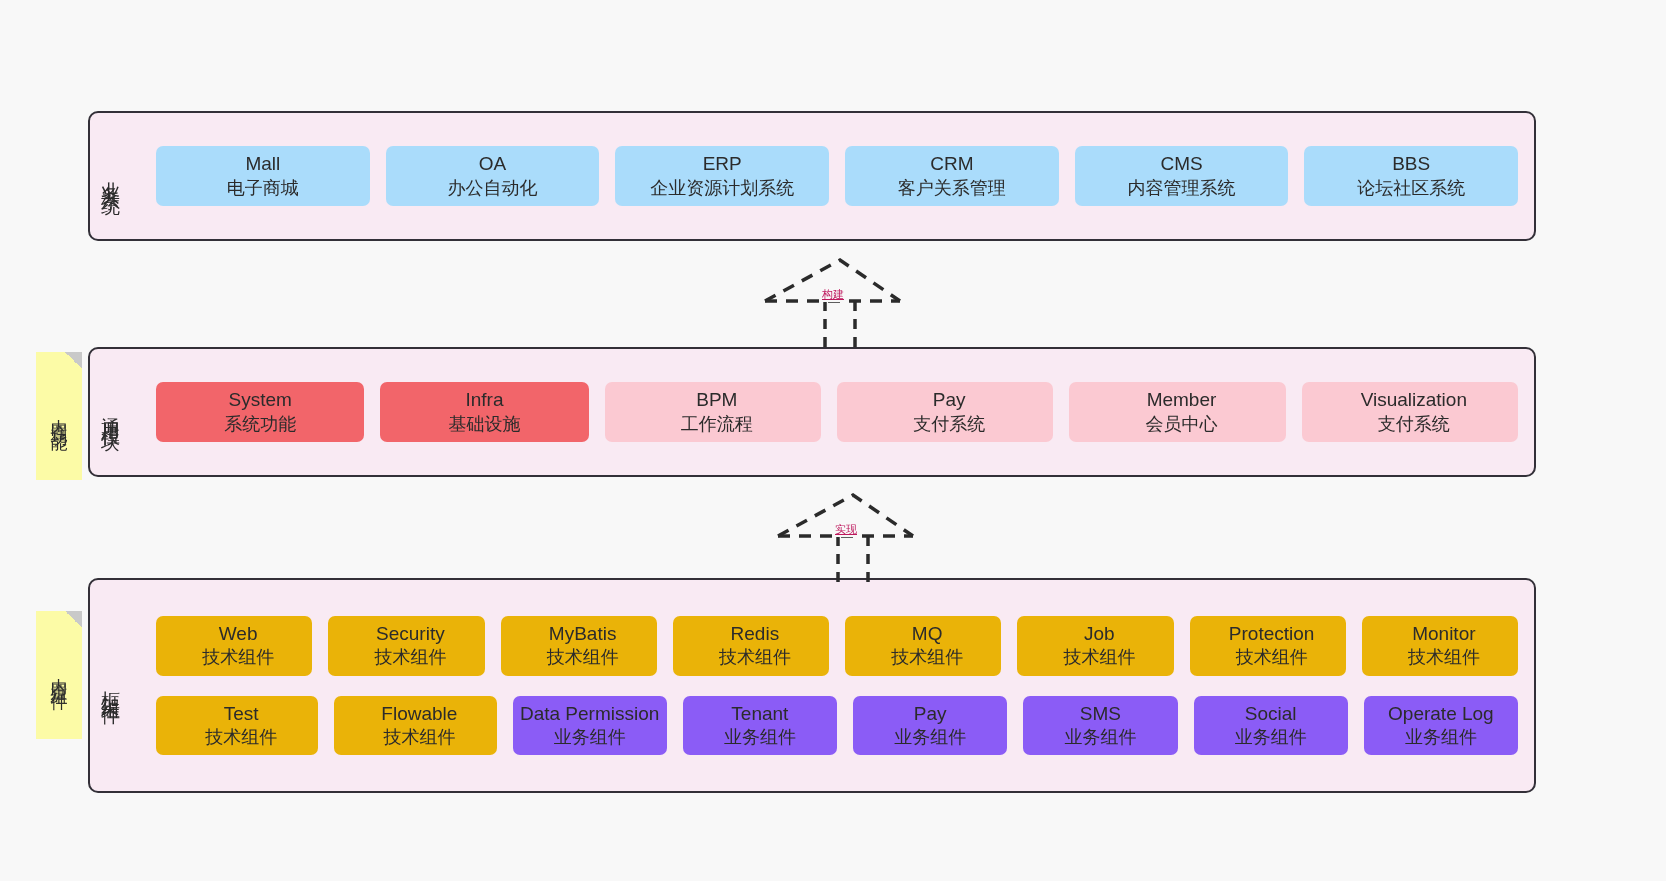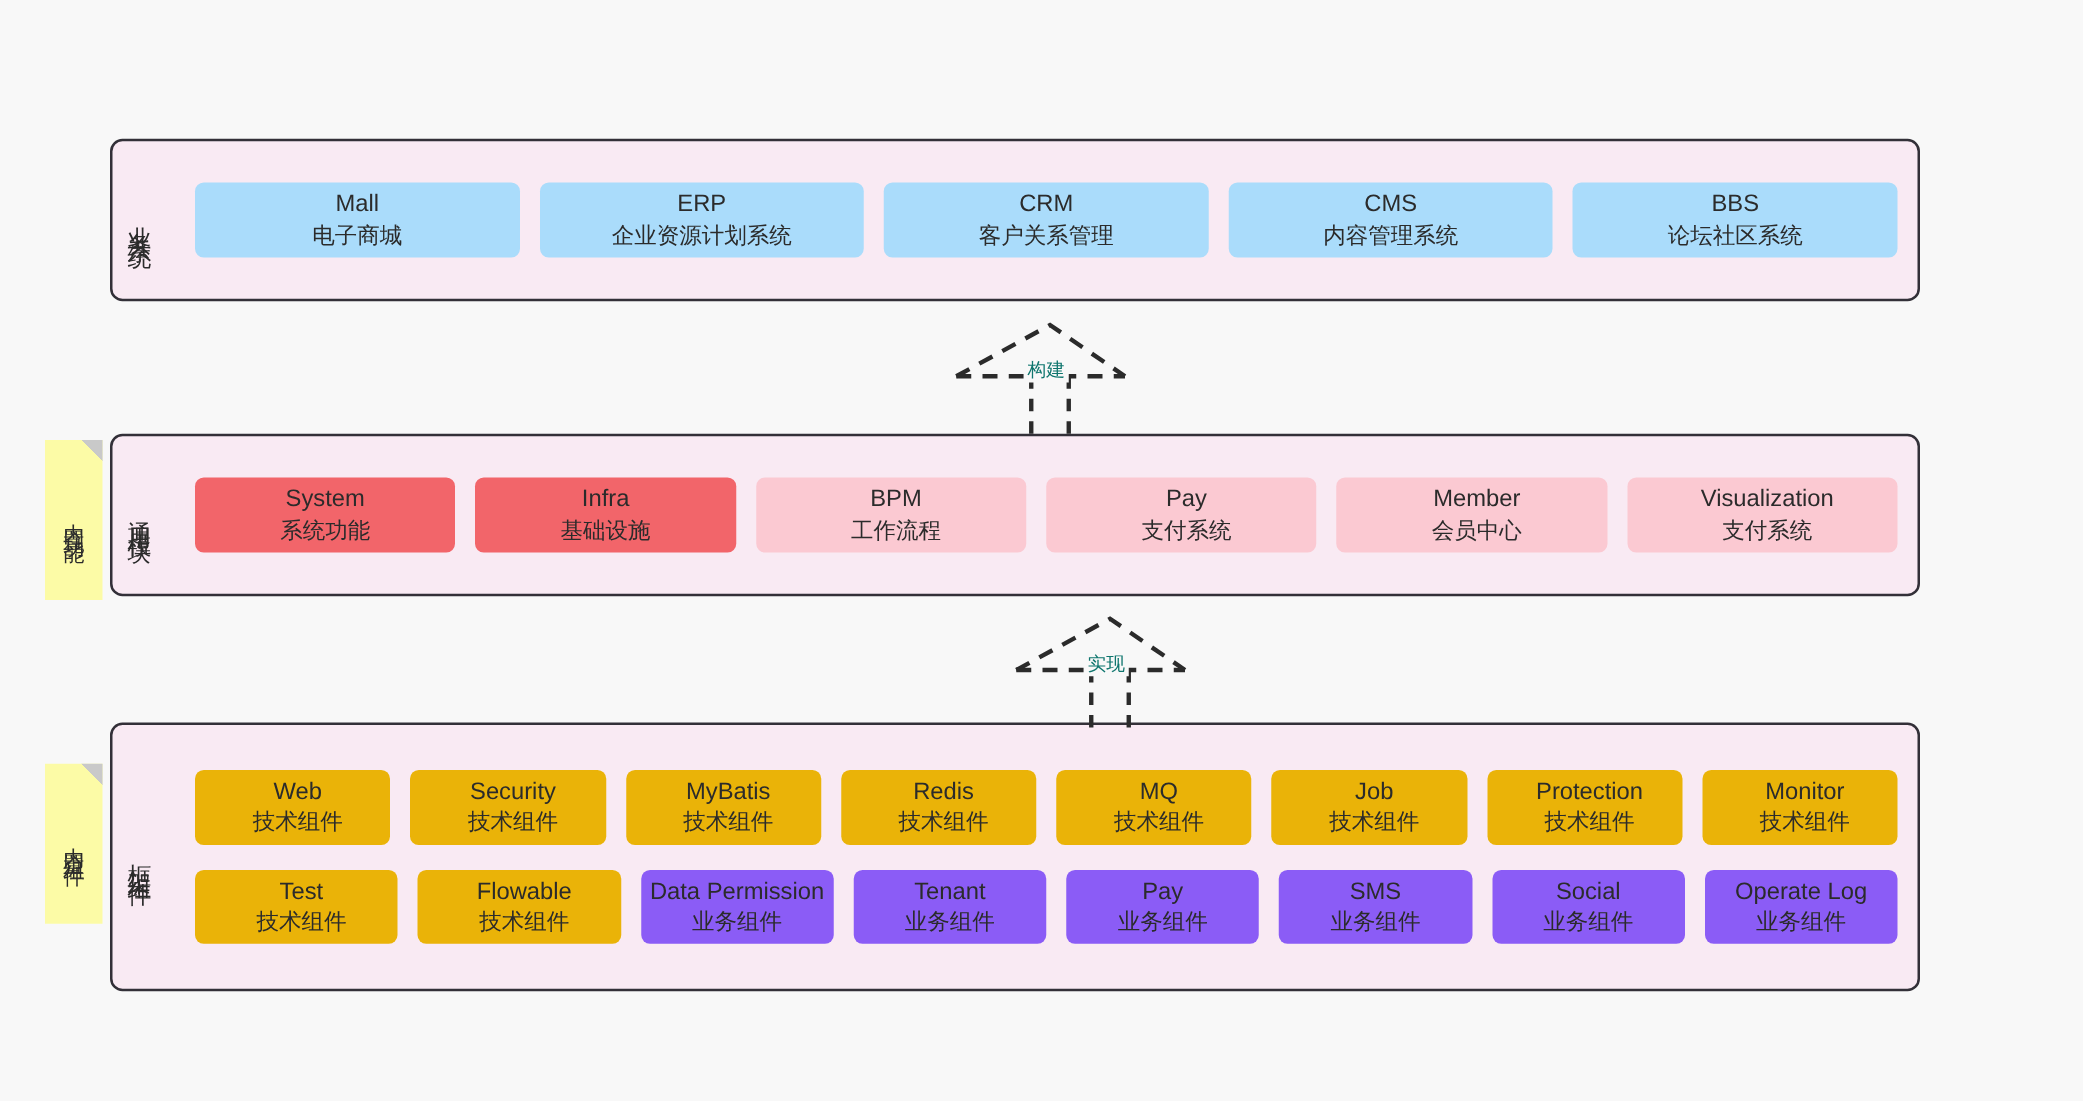--- a/index.html
+++ b/index.html
@@ -109,40 +109,45 @@
   }
 
   
   .connector {
     position: absolute;
     z-index: 2;
   }
   .connector svg { display: block; overflow: visible; }
   .connector .conn-label {
     position: absolute;
-    font-size: 15px;
-    color: #0f766e;
+    font-size: 11px;
+    color: #be185d;
     background: #f8f8f8;
     padding: 0 3px;
     white-space: nowrap;
     user-select: none;
+    text-decoration: underline;
   }
 </style>
 </head>
 <body>
 
 <div id="diagram">
 
   <div class="layer" id="layer-business" style="left:88px; top:111px; width:1448px; height:130px;">
     <div class="layer-label">业务系统</div>
     <div class="layer-body">
       <div class="row">
         <div class="card c-blue">
           <span class="en">Mall</span>
           <span class="cn">电子商城</span>
+        </div>
+        <div class="card c-blue">
+          <span class="en">OA</span>
+          <span class="cn">办公自动化</span>
         </div>
         <div class="card c-blue">
           <span class="en">ERP</span>
           <span class="cn">企业资源计划系统</span>
         </div>
         <div class="card c-blue">
           <span class="en">CRM</span>
           <span class="cn">客户关系管理</span>
         </div>
         <div class="card c-blue">
@@ -195,21 +200,21 @@
           <span class="cn">会员中心</span>
         </div>
         <div class="card c-pink">
           <span class="en">Visualization</span>
           <span class="cn">支付系统</span>
         </div>
       </div>
     </div>
   </div>
 
-  <div class="connector" style="left:805px; top:493px; width:150px; height:92px;">
+  <div class="connector" style="left:770px; top:493px; width:150px; height:92px;">
     <svg width="150" height="92" viewBox="0 0 150 92" aria-hidden="true">
       <path d="M 68 43 L 68 92 M 98 43 L 98 92" stroke="#2b2b2b" stroke-width="3.5" fill="none" stroke-dasharray="10 8"></path>
       <path d="M 8 43 L 83 2 L 143 43" stroke="#2b2b2b" stroke-width="3.5" fill="none" stroke-dasharray="12 9" stroke-linejoin="miter"></path>
       <path d="M 8 43 L 143 43" stroke="#2b2b2b" stroke-width="3.5" fill="none" stroke-dasharray="12 9"></path>
     </svg>
     <span class="conn-label" style="left:62px; top:29px;">实现</span>
   </div>
 
   <div class="sticky" style="left:36px; top:611px; height:128px;">
     <span>内置组件</span>

